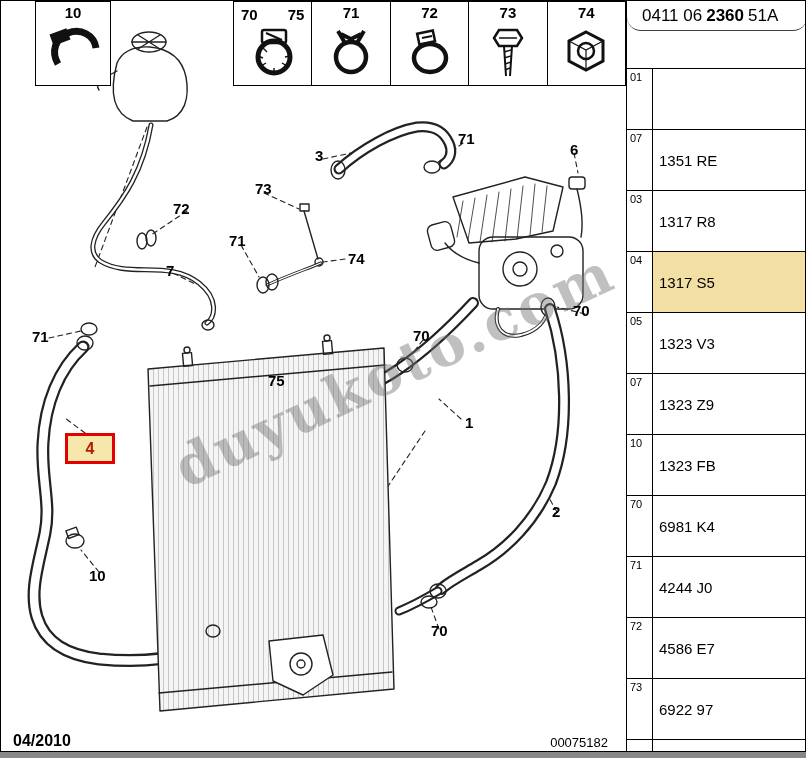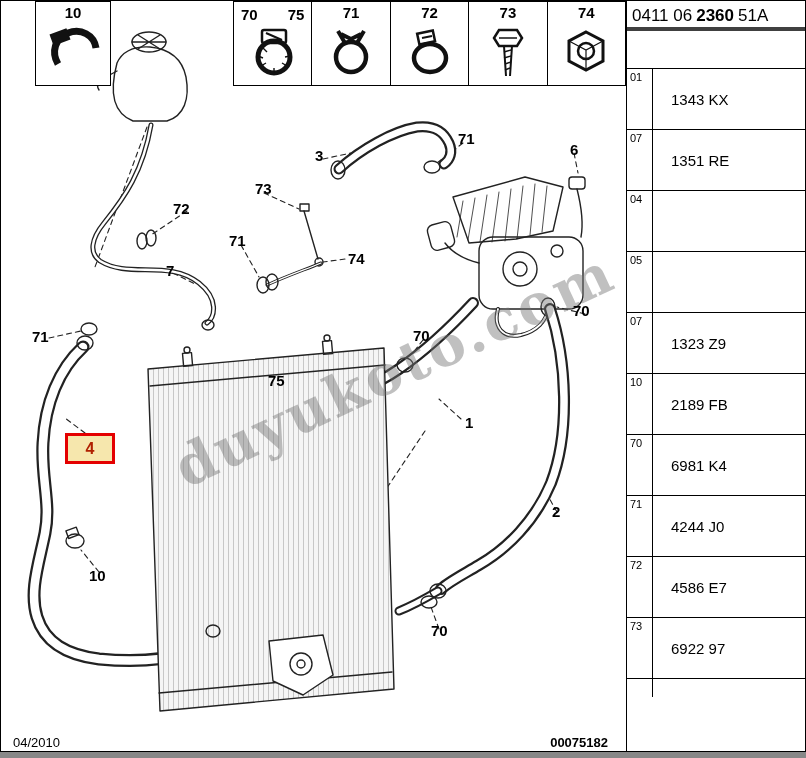--- a/index.html
+++ b/index.html
@@ -42,36 +42,36 @@
   .callout {
     position:absolute; font-weight:bold; font-size:15px; color:#000;
     line-height:1; cursor:pointer; background:transparent; padding:1px 2px;
   }
   .callout.selected {
     width:44px; height:25px; display:flex; align-items:center; justify-content:center;
     background:#f6e7ad; border:3px solid #e40000; color:#b02000; font-size:16px;
     padding:0; box-sizing:content-box;
   }
 
-  .footer-date { position:absolute; left:12px;  bottom:9px; font-size:13px; font-weight:normal; }
-  .footer-num  { position:absolute; right:18px; bottom:9px; font-size:13px; font-weight:bold; }
+  .footer-date { position:absolute; left:12px;  bottom:9px; font-size:16px; font-weight:bold; }
+  .footer-num  { position:absolute; right:18px; bottom:9px; font-size:13px; font-weight:normal; }
 
   
   .panel {
     position:absolute; left:625px; top:0; width:181px; height:758px;
     border-left:1px solid #000; box-sizing:border-box; background:#fff;
   }
   .panel-header {
-    height:30px; border-bottom:4px solid #404040; box-sizing:border-box;
-    font-size:17px; padding:5px 0 0 5px; white-space:nowrap; overflow:hidden;
+    height:30px; border-bottom:1px solid #404040; box-sizing:border-box;
+    font-size:17px; padding:5px 0 0 15px; white-space:nowrap; overflow:hidden;border-radius:14px;
   }
   .panel-header .bold { font-weight:bold; }
   .panel-header span { margin-right:4px; }
   .panel-sub { height:38px; border-bottom:1px solid #000; box-sizing:border-box; }
-  .prow { height:61px; border-bottom:1px solid #000; box-sizing:border-box; display:flex;gap:12px; }
+  .prow { height:61px; border-bottom:1px solid #000; box-sizing:border-box; display:flex; }
   .prow-partial { height:18px; display:flex; }
   .ref-cell {
     width:26px; border-right:1px solid #000; box-sizing:border-box;
     font-size:11px; padding:2px 0 0 3px; background:#fff;
   }
   .code-cell {
     flex:1; display:flex; align-items:center; padding-left:6px;
     font-size:15px; background:#fff;
   }
   .prow.highlight .code-cell { background:#f2dfa4; }
@@ -265,39 +265,44 @@
   </div>
 
   <div class="panel">
     <div class="panel-header">
       <span>0411 06</span><span class="bold">2360</span><span>51A</span>
     </div>
     <div class="panel-sub"></div>
 
     <div class="prow">
       <div class="ref-cell">01</div>
-      <div class="code-cell">1343 KX</div>
     </div>
     <div class="prow">
       <div class="ref-cell">07</div>
       <div class="code-cell">1351 RE</div>
     </div>
+    <div class="prow">
+      <div class="ref-cell">03</div>
+      <div class="code-cell">1317 R8</div>
+    </div>
     <div class="prow highlight">
       <div class="ref-cell">04</div>
+      <div class="code-cell">1317 S5</div>
     </div>
     <div class="prow">
       <div class="ref-cell">05</div>
+      <div class="code-cell">1323 V3</div>
     </div>
     <div class="prow">
       <div class="ref-cell">07</div>
       <div class="code-cell">1323 Z9</div>
     </div>
     <div class="prow">
       <div class="ref-cell">10</div>
-      <div class="code-cell">2189 FB</div>
+      <div class="code-cell">1323 FB</div>
     </div>
     <div class="prow">
       <div class="ref-cell">70</div>
       <div class="code-cell">6981 K4</div>
     </div>
     <div class="prow">
       <div class="ref-cell">71</div>
       <div class="code-cell">4244 J0</div>
     </div>
     <div class="prow">

